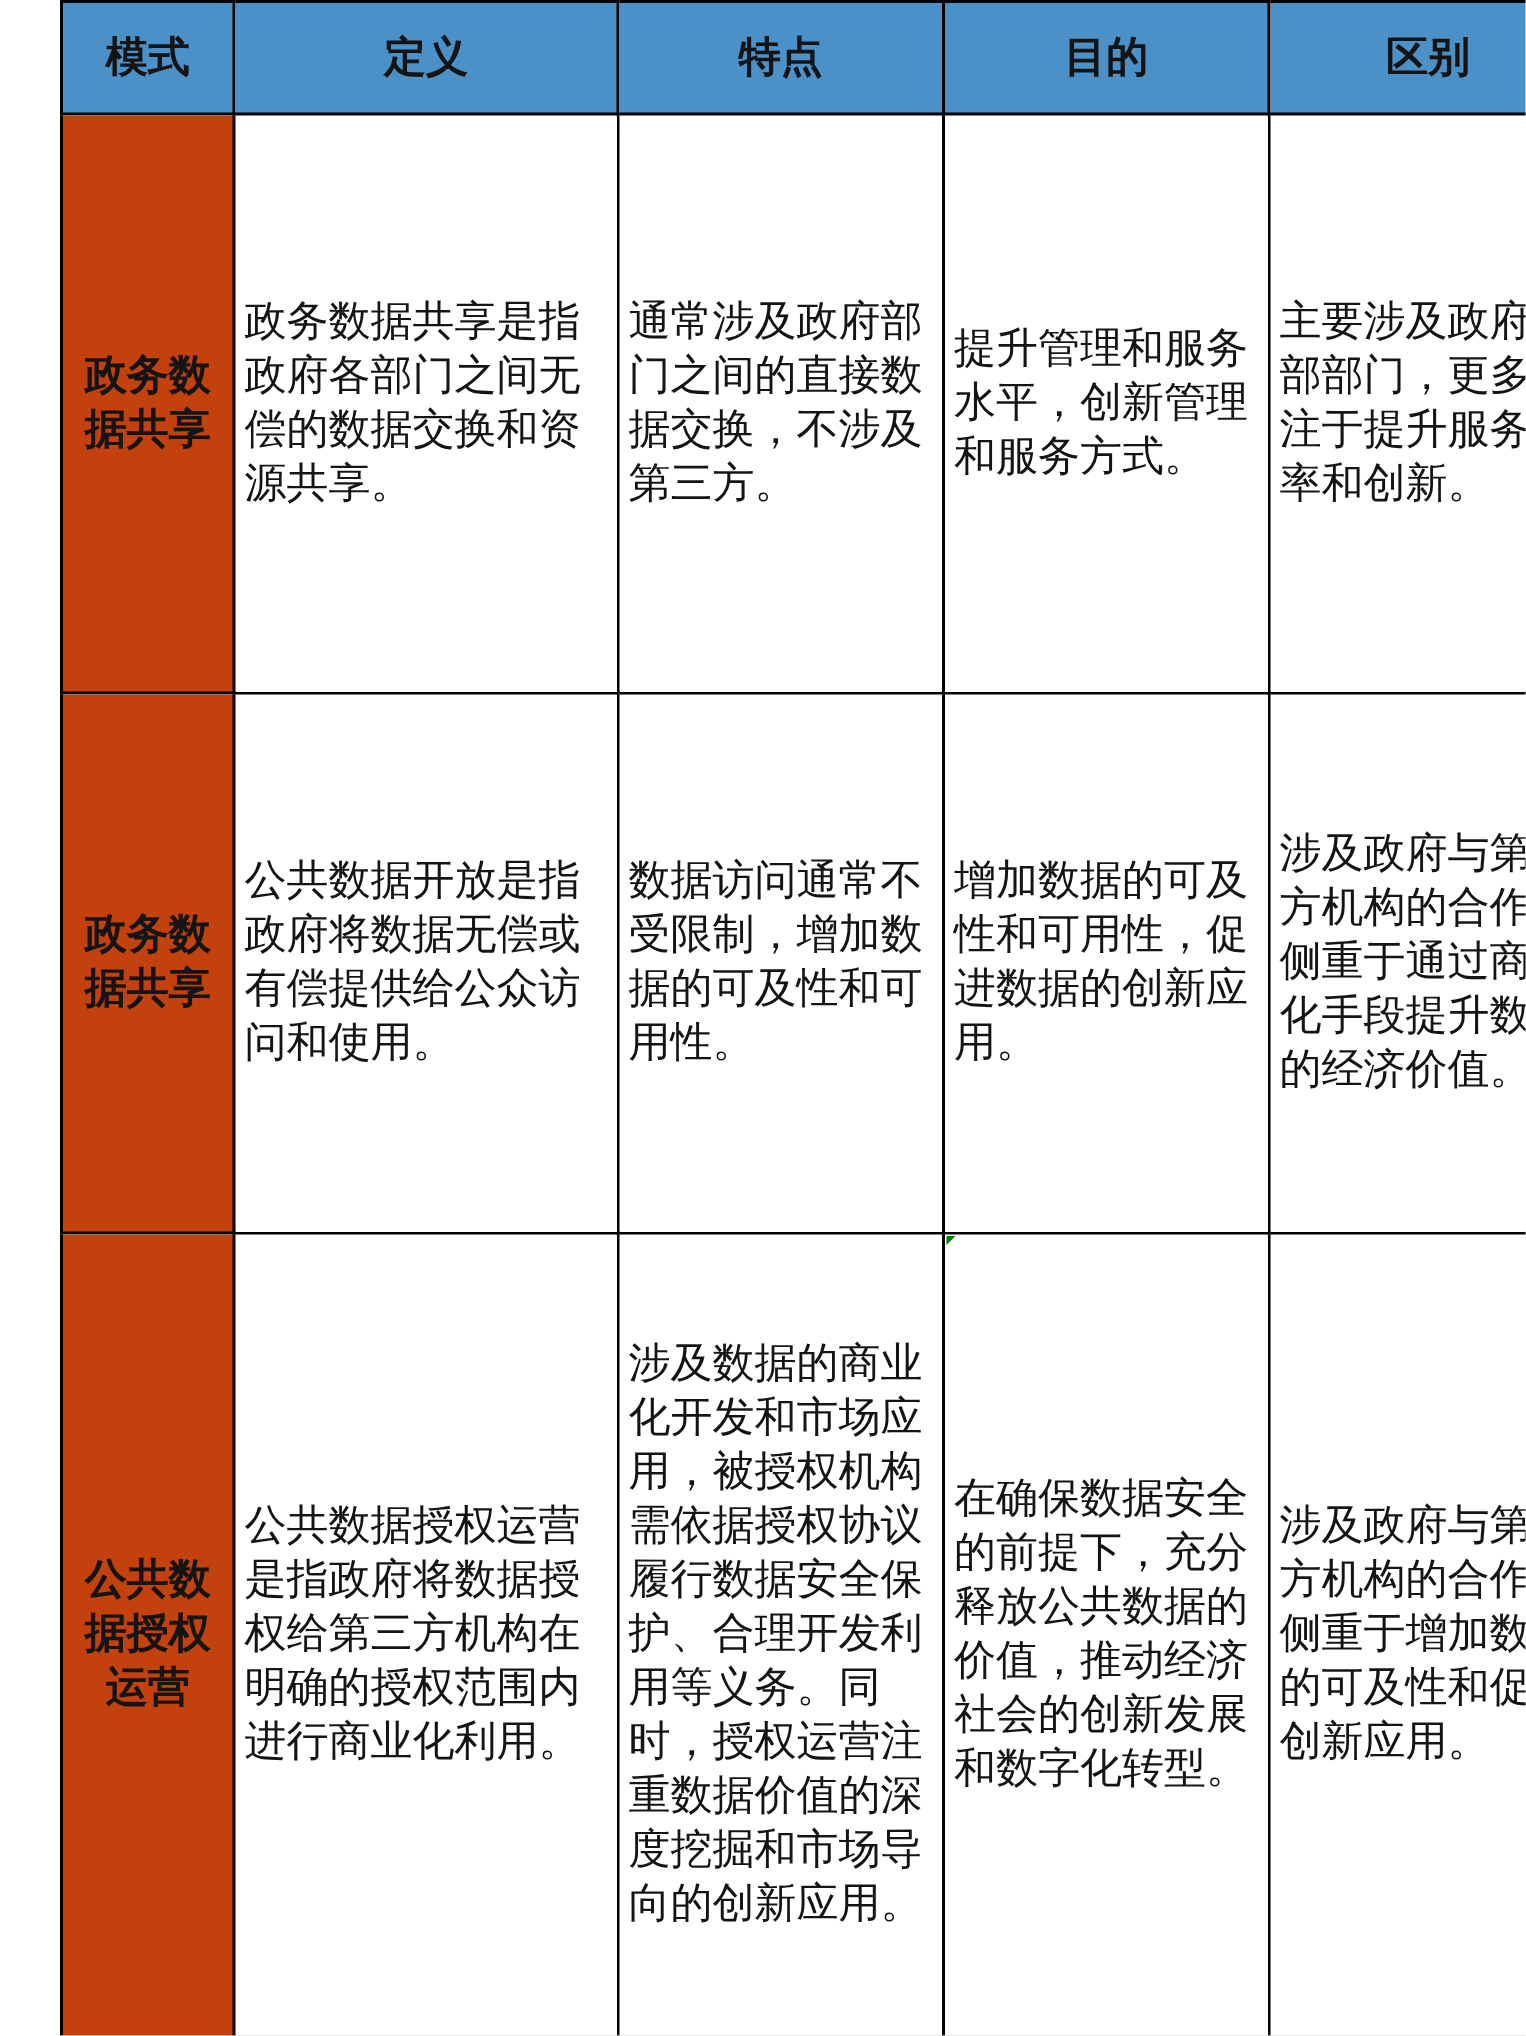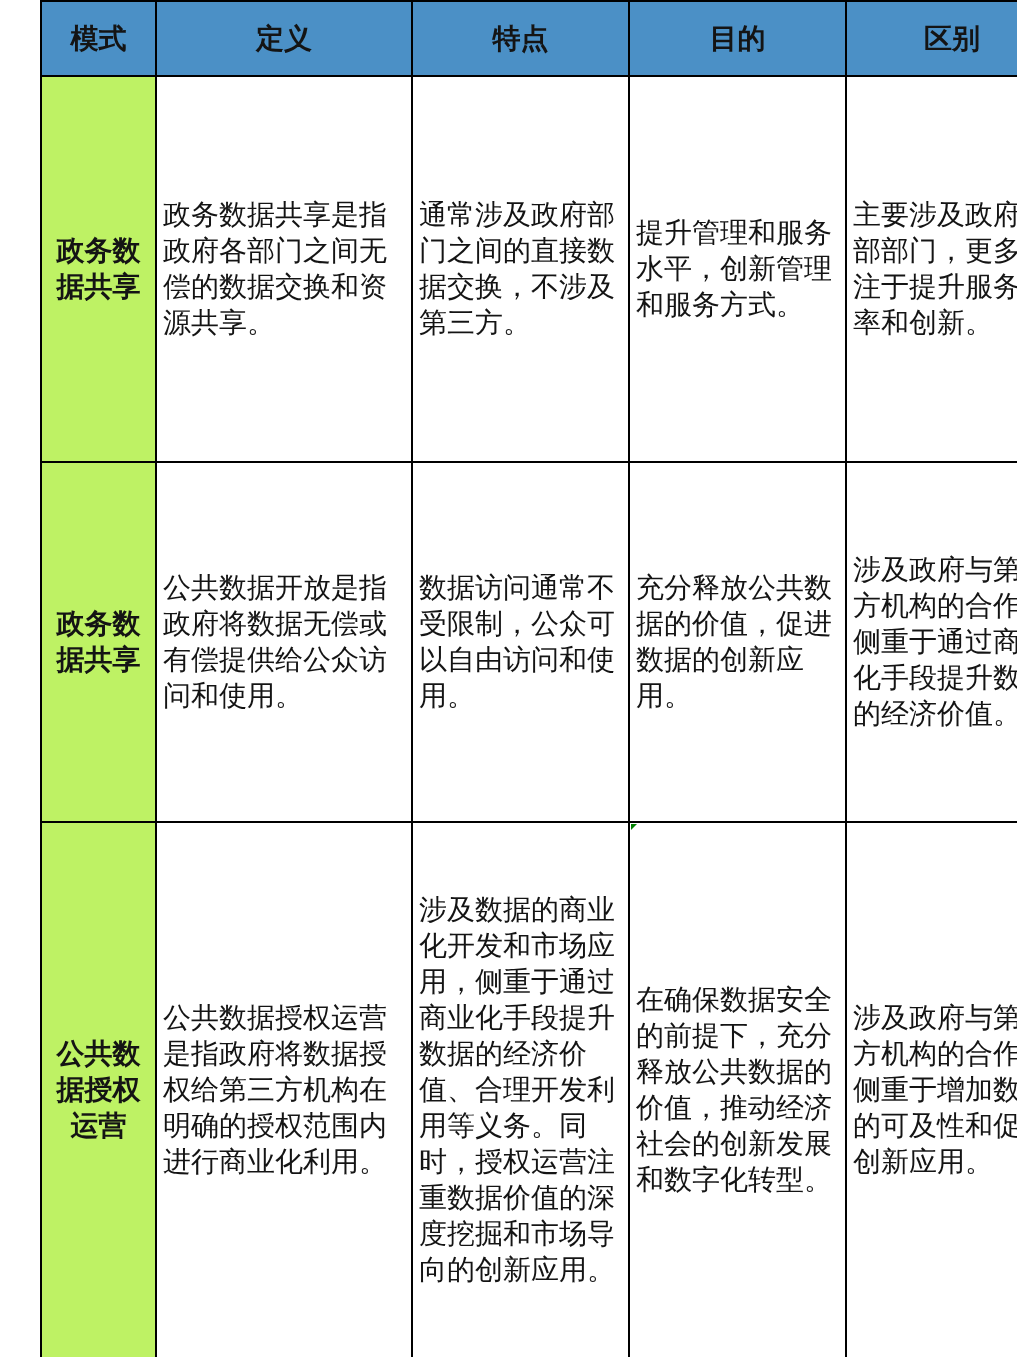--- a/index.html
+++ b/index.html
@@ -33,21 +33,21 @@
     overflow: hidden;
   }
   th.hdr {
     background: #4b90c6;
     color: #ffffff;
     font-weight: 700;
     text-align: center;
     font-size: 28px;
   }
   td.rowhdr {
-    background: #bef264;
+    background: #c2410c;
     color: #ffffff;
     font-weight: 700;
     text-align: center;
   }
   td.body-cell {
     background: #ffffff;
     text-align: left;
     position: relative;
   }
   tr.r-header { height: 75px; }
@@ -87,28 +87,28 @@
     <tr class="r1">
       <td class="rowhdr">政务数据共享</td>
       <td class="body-cell">政务数据共享是指政府各部门之间无偿的数据交换和资源共享。</td>
       <td class="body-cell">通常涉及政府部门之间的直接数据交换，不涉及第三方。</td>
       <td class="body-cell">提升管理和服务水平，创新管理和服务方式。</td>
       <td class="body-cell">主要涉及政府内部部门，更多关注于提升服务效率和创新。</td>
     </tr>
     <tr class="r2">
       <td class="rowhdr">政务数据共享</td>
       <td class="body-cell">公共数据开放是指政府将数据无偿或有偿提供给公众访问和使用。</td>
-      <td class="body-cell">数据访问通常不受限制，公众可以自由访问和使用。</td>
-      <td class="body-cell">充分释放公共数据的价值，促进数据的创新应用。</td>
+      <td class="body-cell">数据访问通常不受限制，增加数据的可及性和可用性。</td>
+      <td class="body-cell">增加数据的可及性和可用性，促进数据的创新应用。</td>
       <td class="body-cell">涉及政府与第三方机构的合作，侧重于通过商业化手段提升数据的经济价值。</td>
     </tr>
     <tr class="r3">
       <td class="rowhdr">公共数据授权运营</td>
       <td class="body-cell">公共数据授权运营是指政府将数据授权给第三方机构在明确的授权范围内进行商业化利用。</td>
-      <td class="body-cell">涉及数据的商业化开发和市场应用，侧重于通过商业化手段提升数据的经济价值、合理开发利用等义务。同时，授权运营注重数据价值的深度挖掘和市场导向的创新应用。</td>
+      <td class="body-cell">涉及数据的商业化开发和市场应用，被授权机构需依据授权协议履行数据安全保护、合理开发利用等义务。同时，授权运营注重数据价值的深度挖掘和市场导向的创新应用。</td>
       <td class="body-cell">在确保数据安全的前提下，充分释放公共数据的价值，推动经济社会的创新发展和数字化转型。
         <span class="corner-flag"></span>
       </td>
       <td class="body-cell">涉及政府与第三方机构的合作，侧重于增加数据的可及性和促进创新应用。</td>
     </tr>
   </tbody>
     </table>
 </div>
 
 </body></html>

